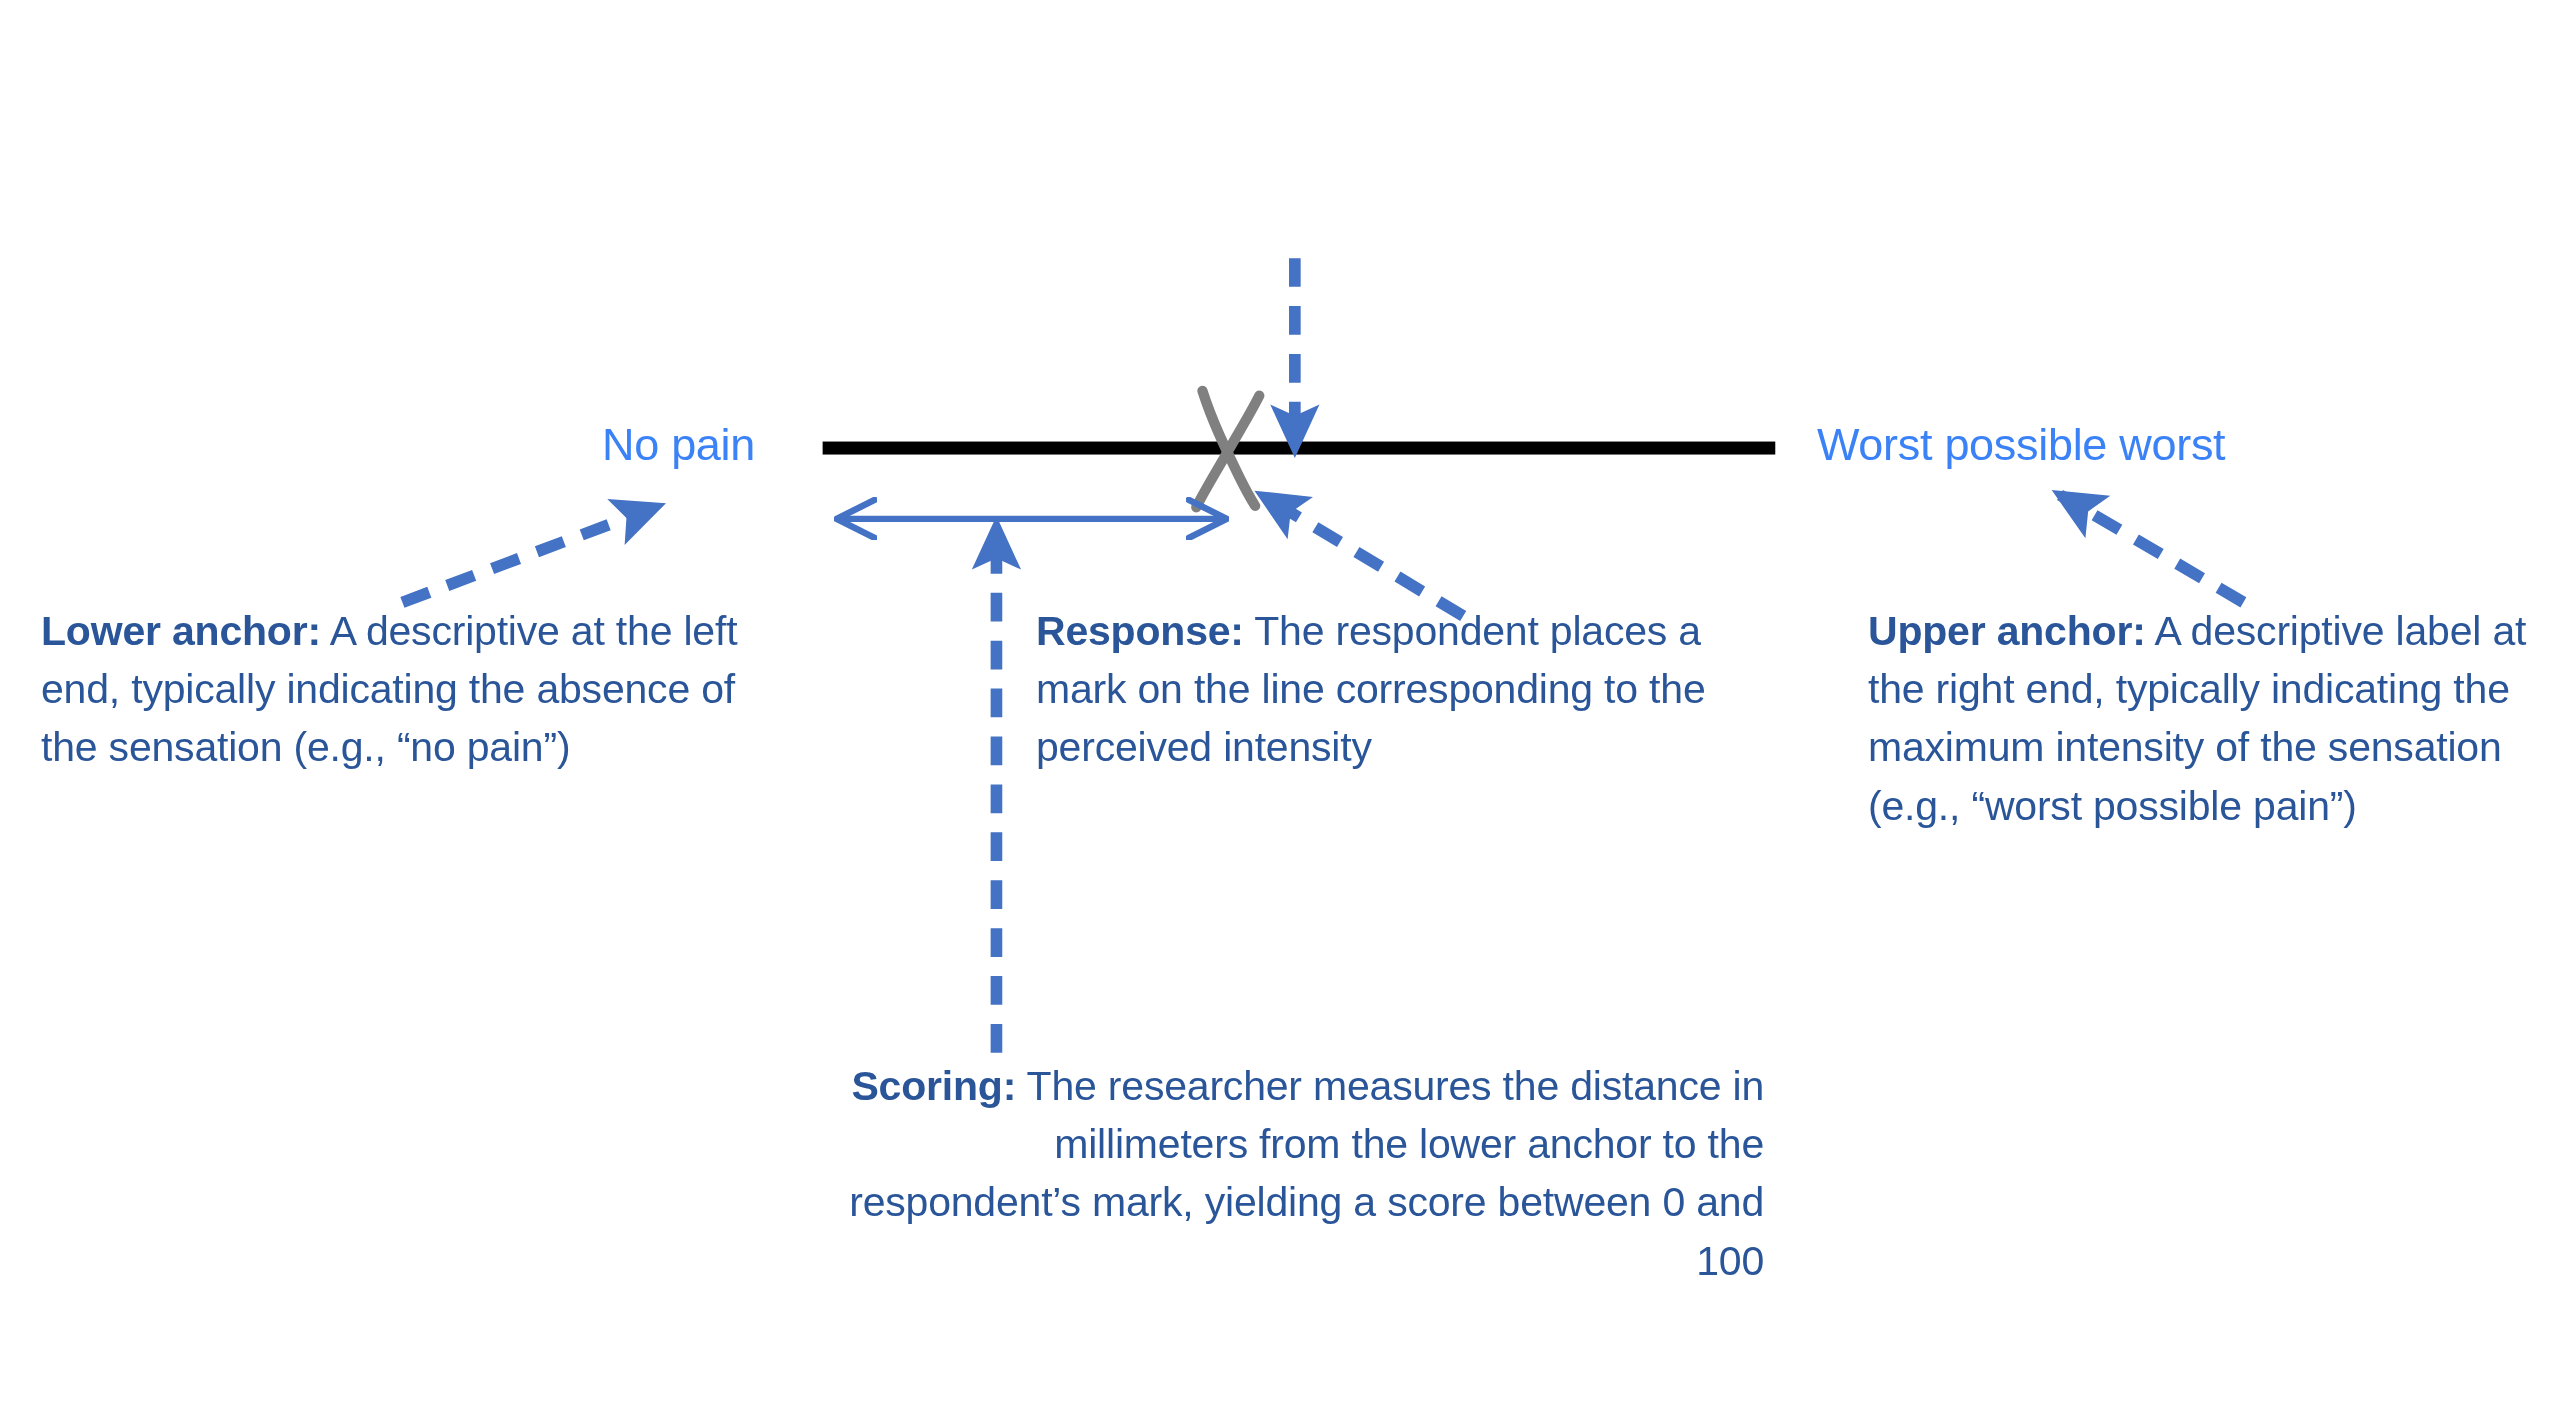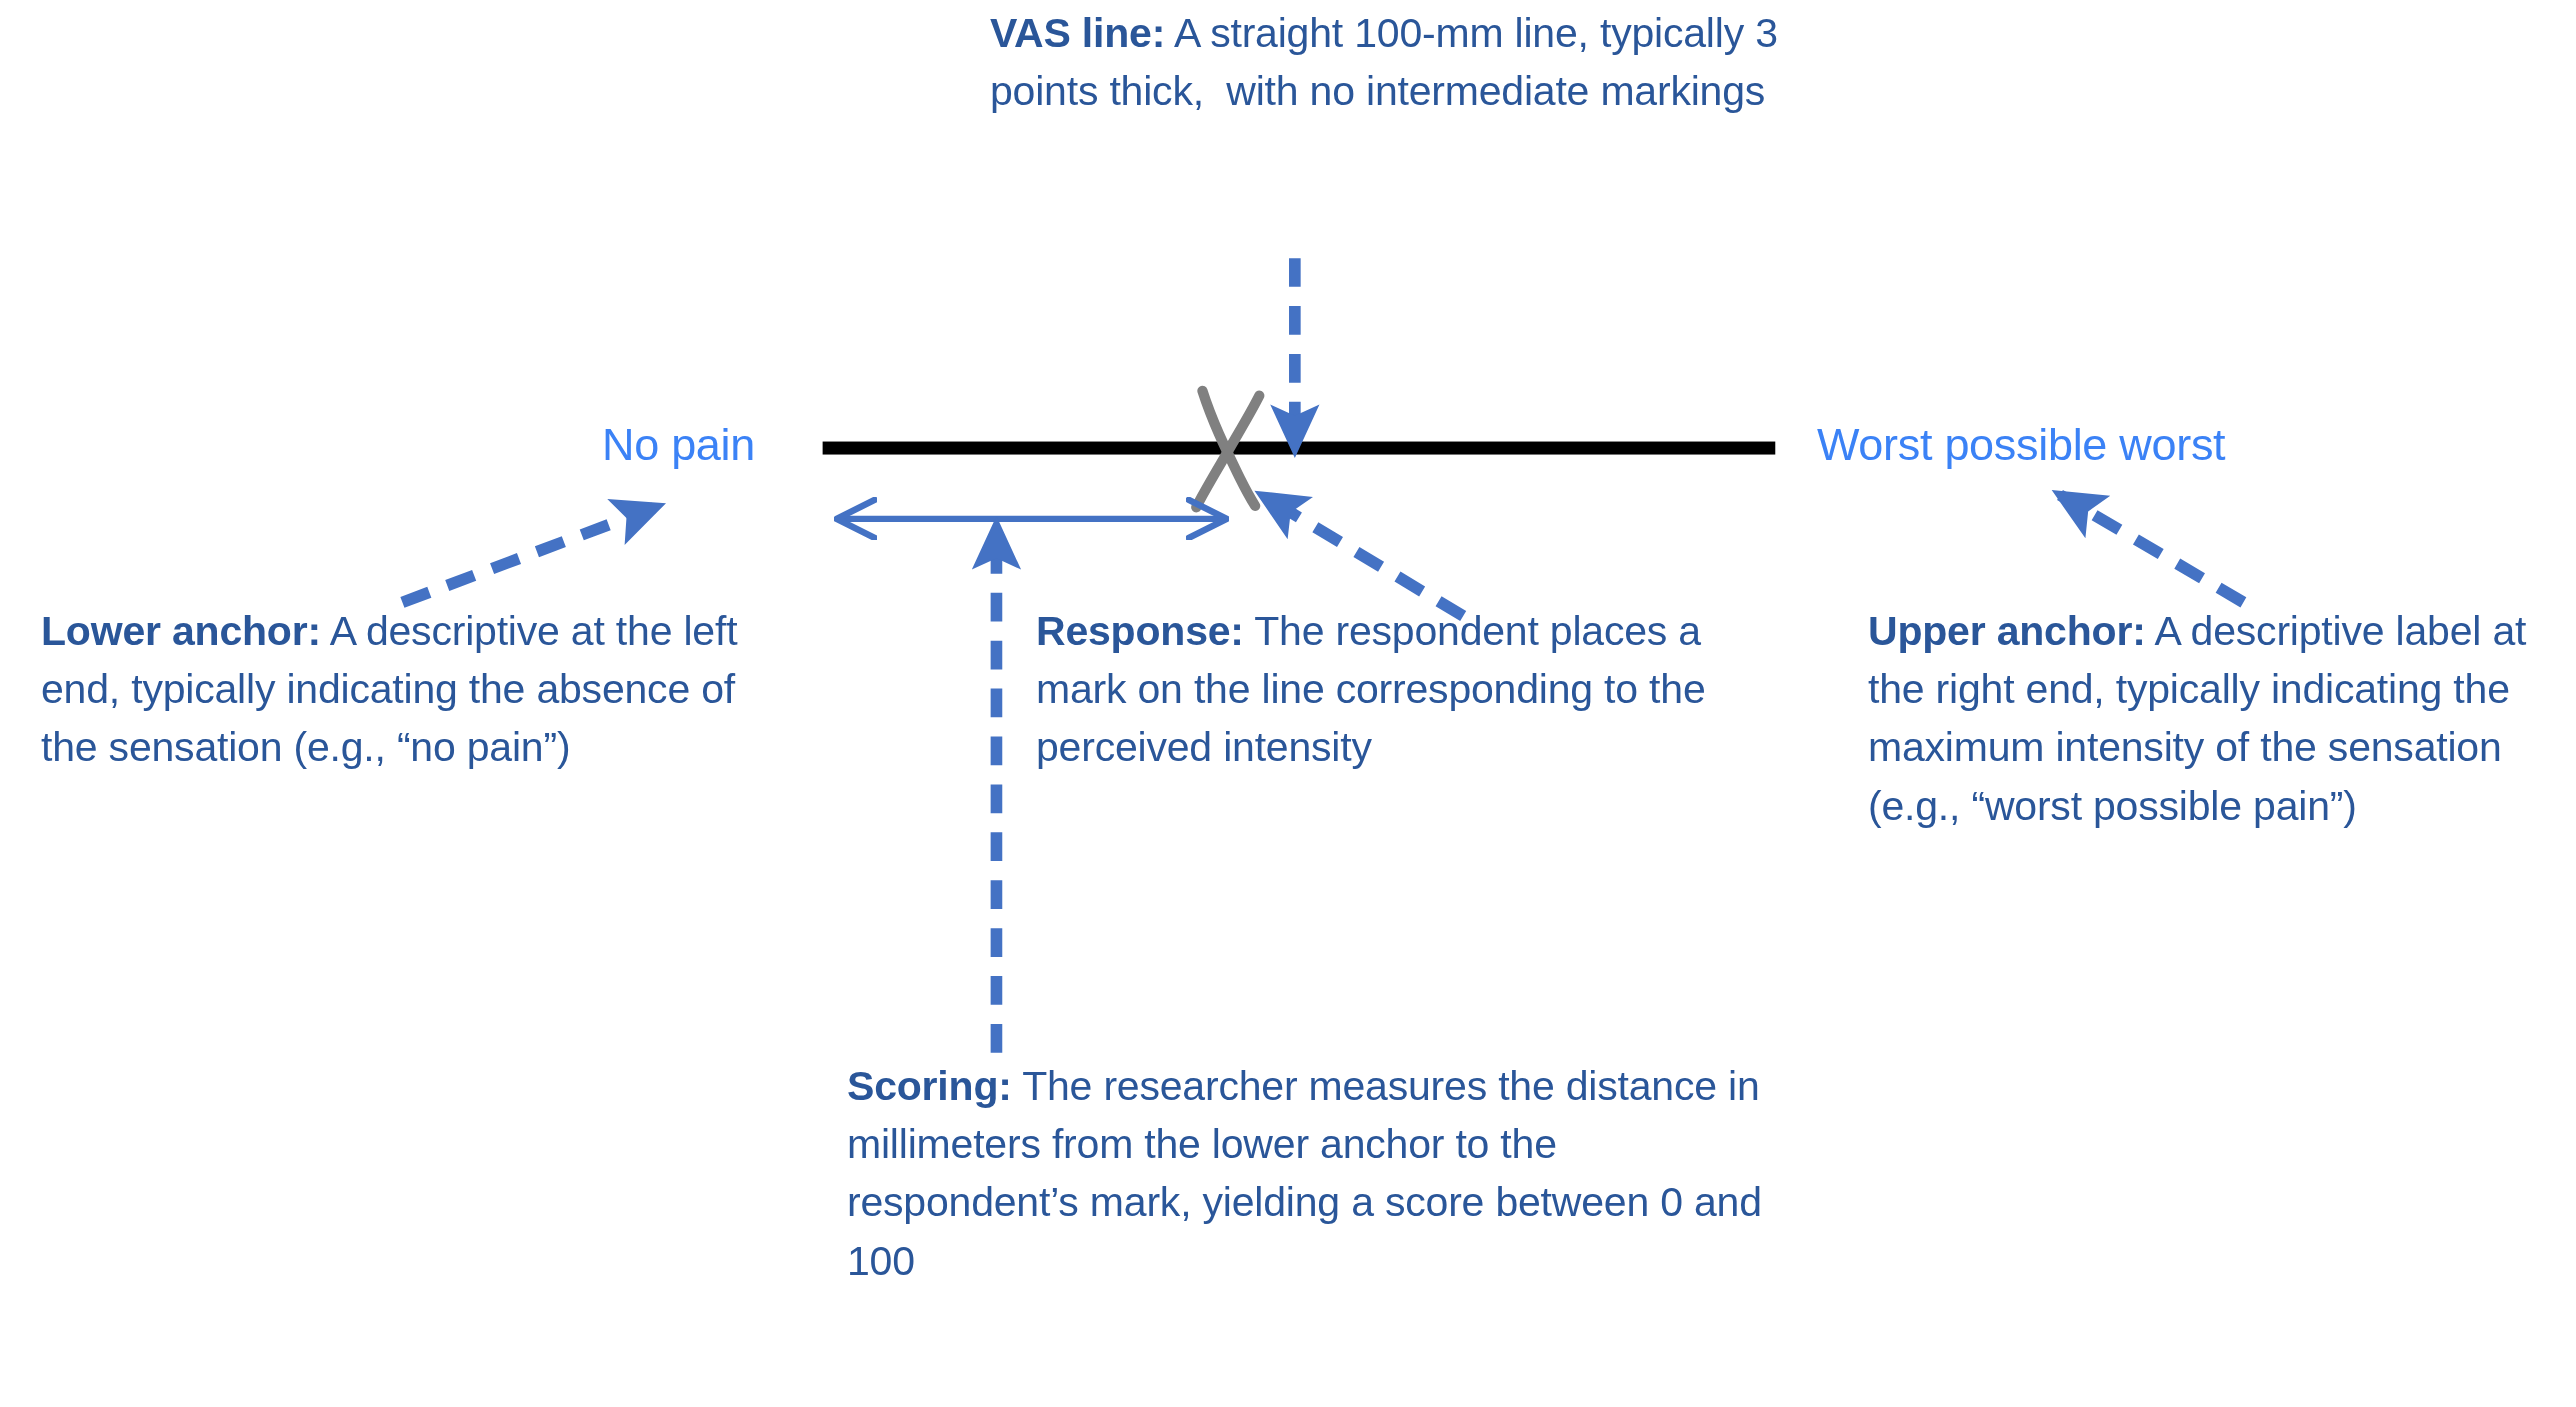--- a/index.html
+++ b/index.html
@@ -56,21 +56,21 @@
     font-weight: 400;
     letter-spacing: -0.3px;
     white-space: nowrap;
   }
 
   
   #vas-line-callout   { left: 990px; top: 4.1px;    width: 842px; }
   #lower-anchor-callout { left: 41px;  top: 602px;  width: 725px; }
   #response-callout   { left: 1036px; top: 602px;  width: 684px; }
   #upper-anchor-callout { left: 1868px; top: 602px; width: 705px; }
-  #scoring-callout    { left: 847px; top: 1057px; width: 917px; }
+  #scoring-callout    { left: 847px; top: 1057px; width: 917px; text-align: right; }
 
   #no-pain-label      { left: 602px;  top: 422px; }
   #worst-pain-label   { left: 1817px; top: 422px; }
 </style>
 </head>
 <body>
 
 <div id="stage">
 
   <svg id="art" viewBox="0 0 3764 2057" width="2576" height="1408" xmlns="http://www.w3.org/2000/svg">
@@ -117,21 +117,20 @@
 
     <g>
       <line x1="3278" y1="880" x2="3010" y2="723" stroke="#4472c4" stroke-width="17" stroke-dasharray="42 28" marker-end="url(#ah-solid)"></line>
     </g>
   </svg>
 
   <div class="anchor-label" id="no-pain-label">No pain</div>
 
   <div class="anchor-label" id="worst-pain-label">Worst possible worst</div>
 
-  <div class="callout" id="vas-line-callout"><span class="lead">VAS line:</span><span> A straight 100-mm line, typically 3 points thick,  with no intermediate markings</span></div>
 
   <div class="callout" id="lower-anchor-callout"><span class="lead">Lower anchor:</span><span> A descriptive at the left end, typically indicating the absence of the sensation (e.g., “no pain”)</span></div>
 
   <div class="callout" id="response-callout"><span class="lead">Response:</span><span> The respondent places a mark on the line corresponding to the perceived intensity</span></div>
 
   <div class="callout" id="upper-anchor-callout"><span class="lead">Upper anchor:</span><span> A descriptive label at the right end, typically indicating the maximum intensity of the sensation (e.g., “worst possible pain”)</span></div>
 
   <div class="callout" id="scoring-callout"><span class="lead">Scoring:</span><span> The researcher measures the distance in millimeters from the lower anchor to the respondent’s mark, yielding a score between 0 and 100</span></div>
 
 </div>

